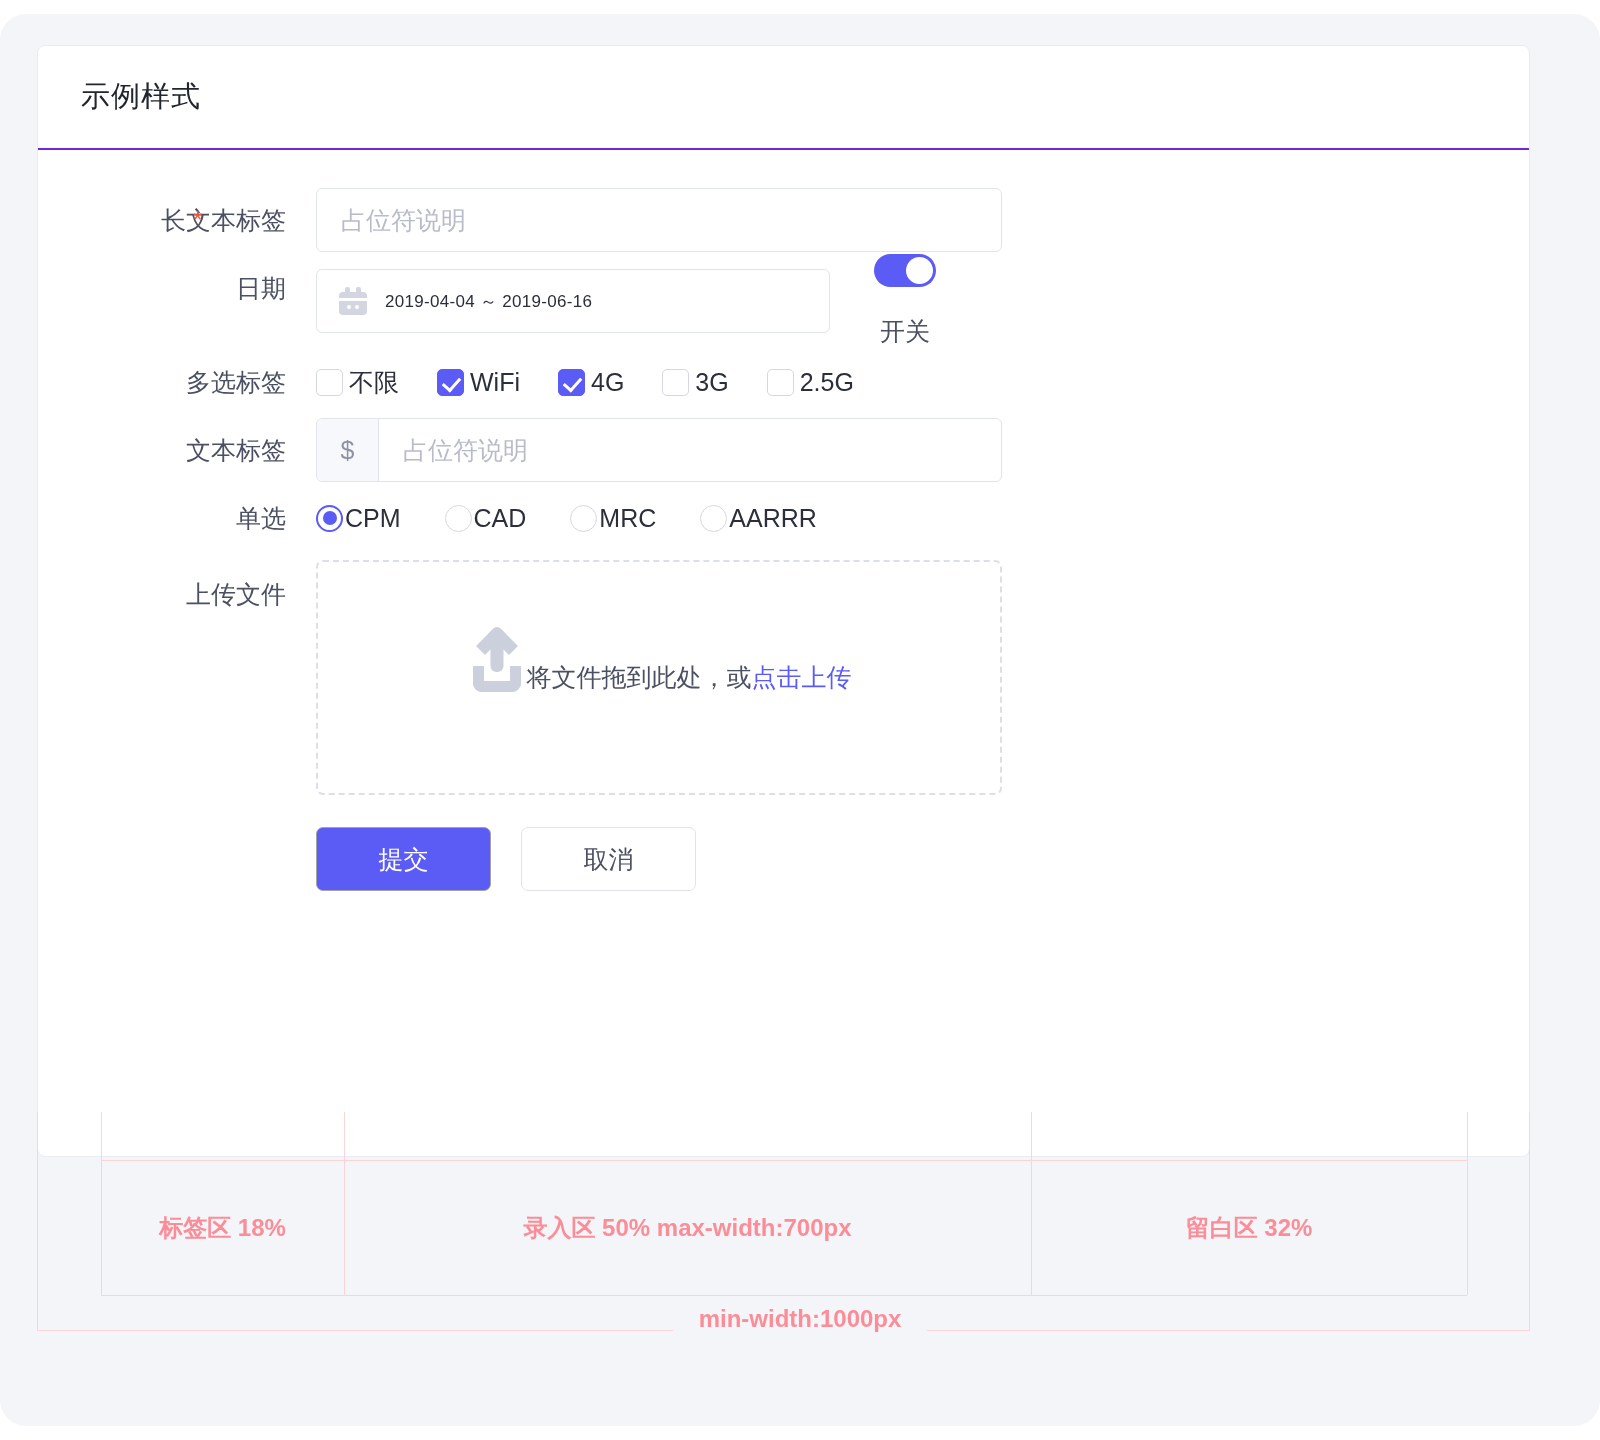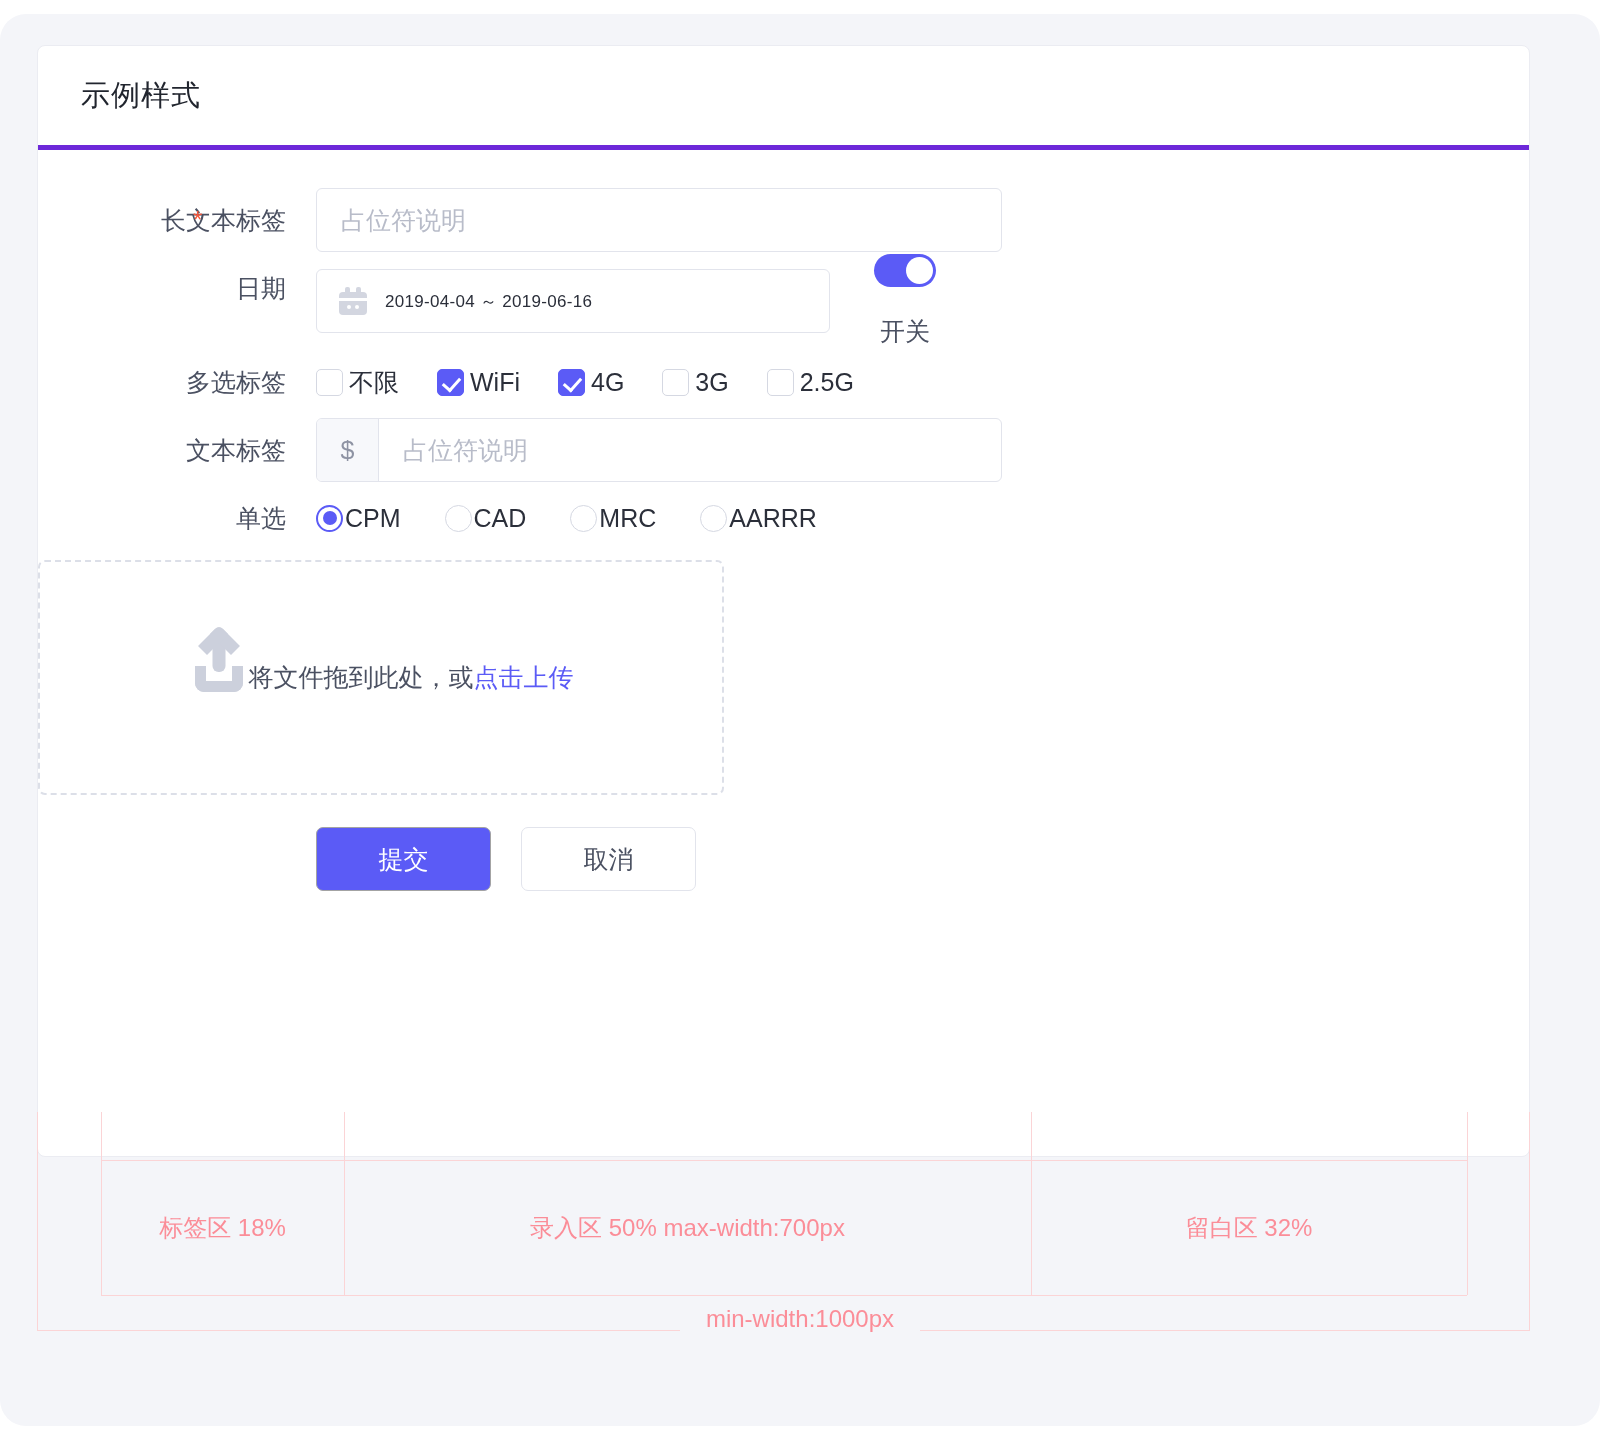--- a/index.html
+++ b/index.html
@@ -26,21 +26,21 @@
   #card {
     position: absolute;
     left: 37px; top: 45px;
     width: 1493px; height: 1112px;
     background: #ffffff;
     border: 1px solid #ebecf2;
     border-radius: 8px;
   }
   #card-header {
     height: 104px;
-    border-bottom: 5px solid #6d28d9;
+    border-bottom: 2px solid #6d28d9;
     display: flex;
     align-items: center;
     padding-left: 43px;
   }
   #card-title {
     font-size: 29px;
     color: #21252e;
     letter-spacing: 1px;
   }
 
@@ -243,21 +243,21 @@
     font-size: 25px; cursor: pointer;
   }
   .btn-primary {
     width: 175px; background: #5b5bf6; color: #ffffff; border: 1px solid #a3a3a3; text-align: right;
   }
   .btn-default {
     width: 175px; background: #ffffff; color: #4b5162; border: 1px solid #e2e4ec;
   }
 
   
-  #annot { position: absolute; left: 0; top: 0; width: 1320px; height: 1440px; pointer-events: none; }
+  #annot { position: absolute; left: 0; top: 0; width: 1320px; height: 1440px; pointer-events: none; font-weight: bold; }
   .v-line { position: absolute; width: 1px; background: #fbd4d6; }
   .h-line { position: absolute; height: 1px; background: #fbd4d6; }
   .annot-band {
     position: absolute; left: 37px; top: 1160px;
     width: 1493px; height: 135px;
     background: #f4f5f9;
   }
   .annot-cell {
     position: absolute; top: 1160px; height: 135px;
     display: flex; align-items: center; justify-content: center;
@@ -376,20 +376,21 @@
           </label>
           <label class="radio-item">
             <span class="rdo"></span>
             <span class="radio-label">AARRR</span>
           </label>
         </div>
       </div>
     </div>
 
     <div class="form-row" style="margin-top:8px;">
+      <div class="row-label">上传文件</div>
       <div class="row-control">
         <div class="upload-box">
           <span class="up-icon">
             <span class="tray"></span>
             <span class="shaft"></span>
             <span class="head"></span>
           </span>
           <div class="up-text">
             <span>将文件拖到此处，或</span><span class="link">点击上传</span>
           </div>

